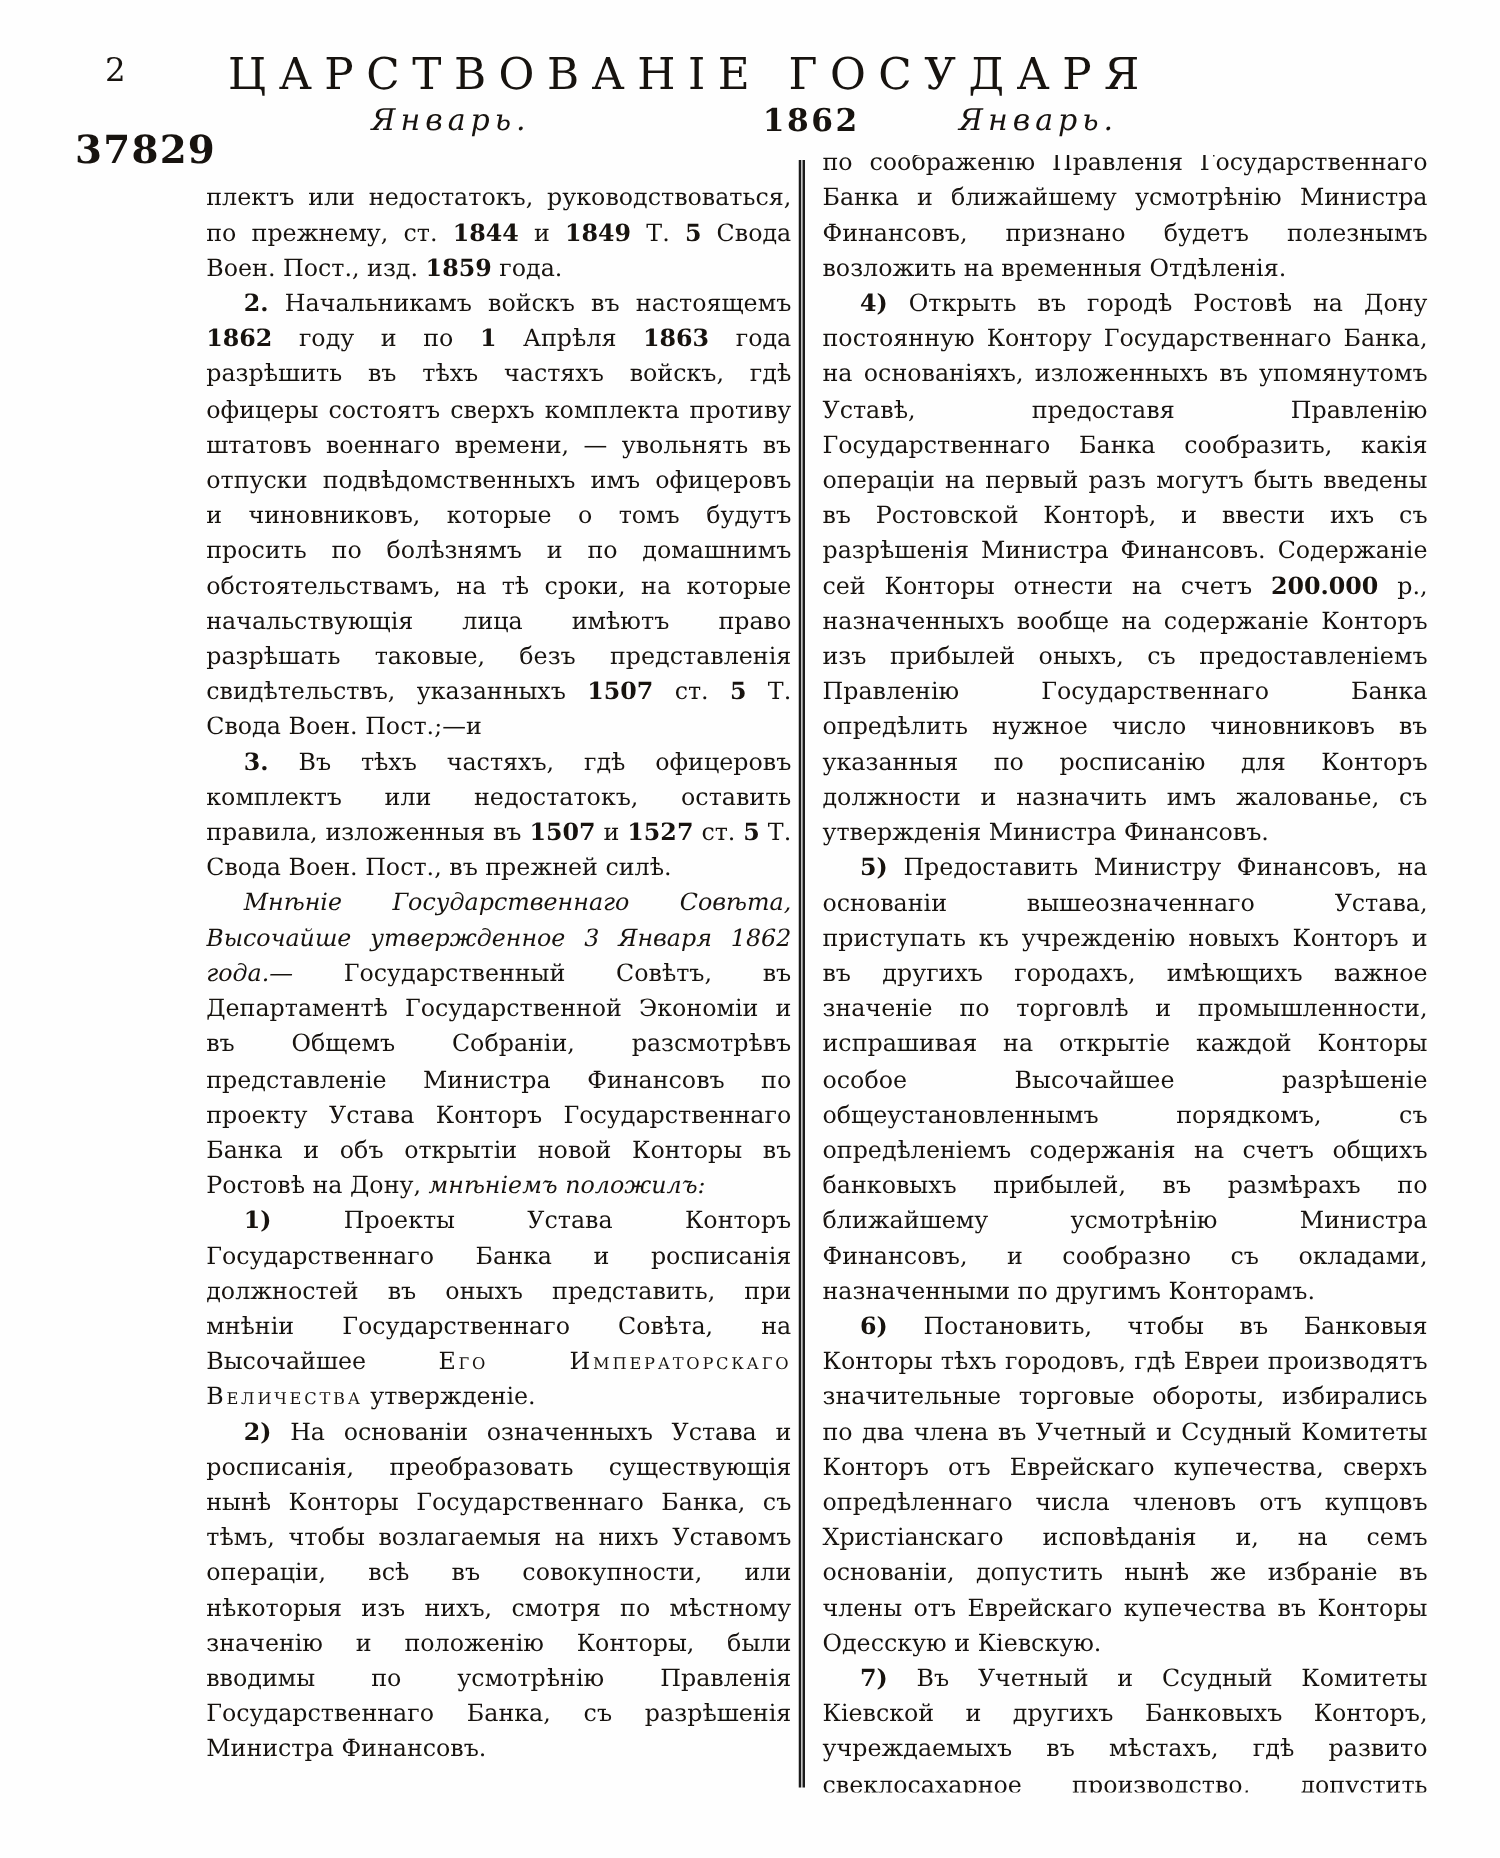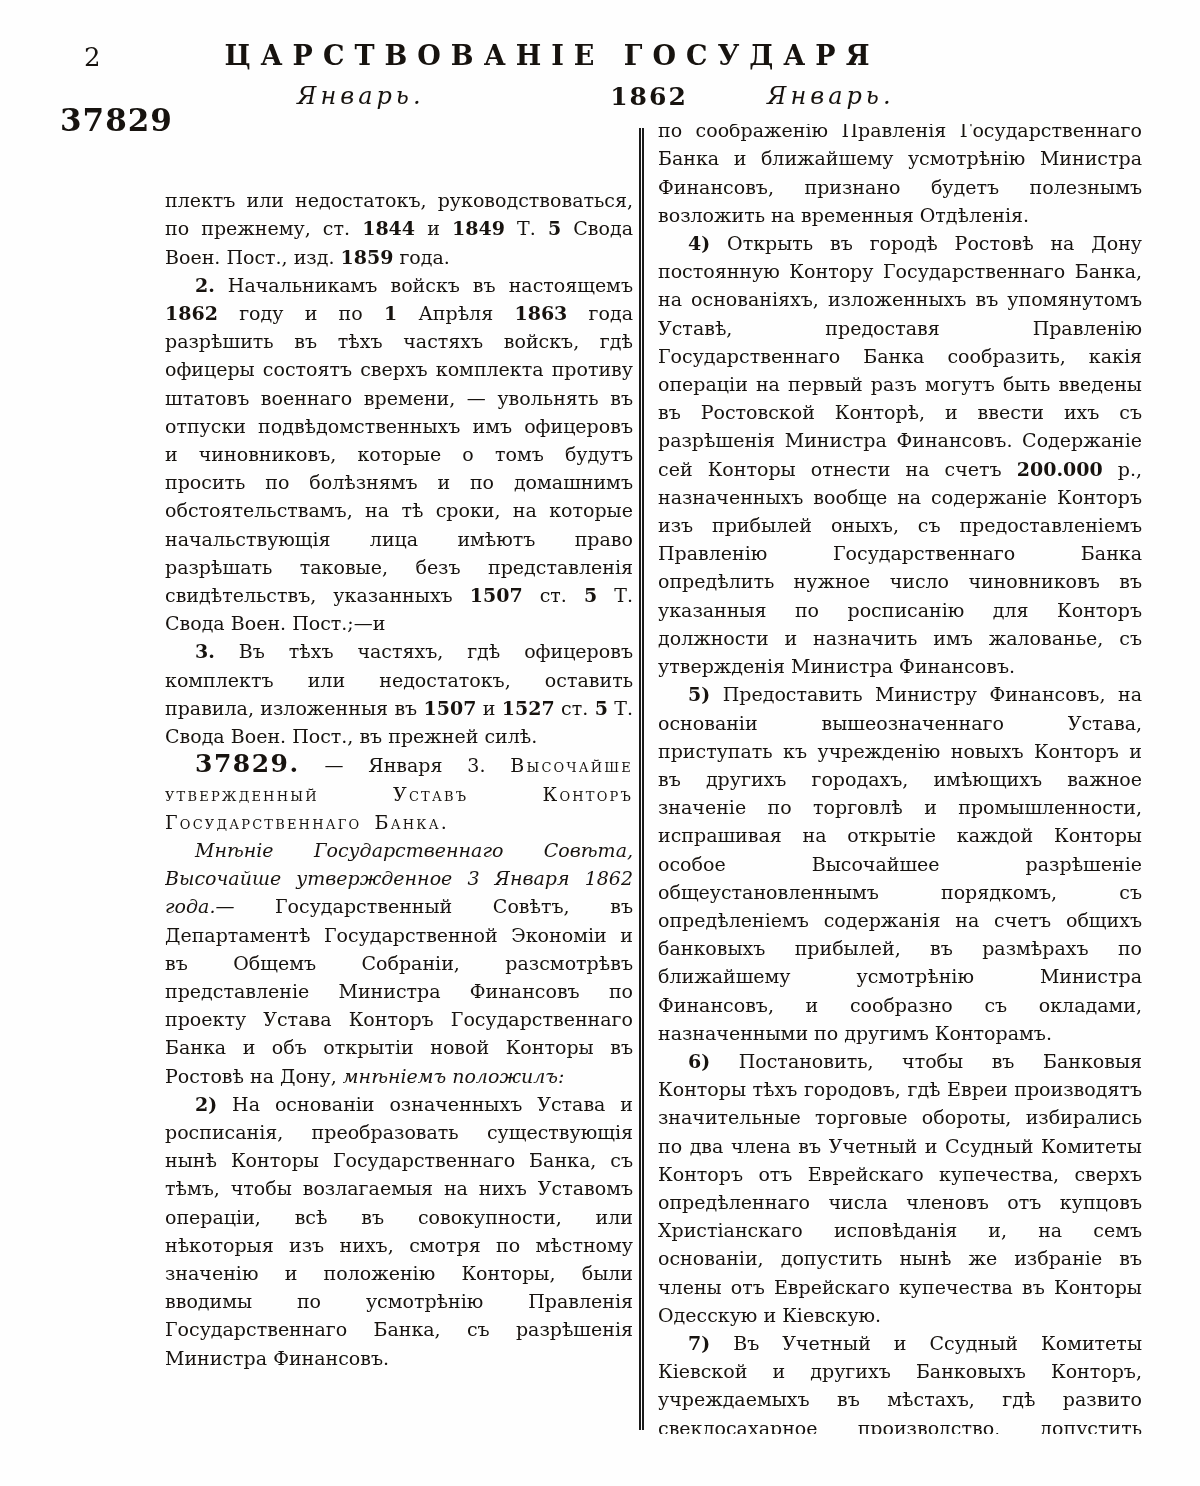--- a/index.html
+++ b/index.html
@@ -13,21 +13,21 @@
     overflow:hidden;
   }
   
   .page-number {
     position:absolute; left:84px; top:42px;
     font-size:26px;
   }
   .running-title {
     position:absolute; left:0; top:40px; width:1104px;
     text-align:center;
-    font-size:27px; font-weight:bold;
+    font-size:35px; font-weight:normal;
     letter-spacing:10px;
     white-space:nowrap;
   }
   .date-row span.month {
     position:absolute; top:82px;
     font-style:italic; font-size:24px; letter-spacing:4px;
     text-align:left;
   }
   .month-left  { left:297px; width:220px; }
   .month-right { left:767px; width:220px; }
@@ -87,22 +87,22 @@
     <span class="month month-right">Январь.</span>
   </div>
 
   <div class="margin-number">37829</div>
 
   <div class="columns">
     <div class="col col-left">
         <p class="para"><span class="seg-plain">плектъ или недостатокъ, руководствоваться, по прежнему, ст. </span><span class="seg-bold">1844</span><span class="seg-plain"> и </span><span class="seg-bold">1849</span><span class="seg-plain"> Т. </span><span class="seg-bold">5</span><span class="seg-plain"> Свода Воен. Пост., изд. </span><span class="seg-bold">1859</span><span class="seg-plain"> года.</span></p>
         <p class="para indent"><span class="seg-bold">2.</span><span class="seg-plain"> Начальникамъ войскъ въ настоящемъ </span><span class="seg-bold">1862</span><span class="seg-plain"> году и по </span><span class="seg-bold">1</span><span class="seg-plain"> Апрѣля </span><span class="seg-bold">1863</span><span class="seg-plain"> года разрѣшить въ тѣхъ частяхъ войскъ, гдѣ офицеры состоятъ сверхъ комплекта противу штатовъ военнаго времени, — увольнять въ отпуски подвѣдомственныхъ имъ офицеровъ и чиновниковъ, которые о томъ будутъ просить по болѣзнямъ и по домашнимъ обстоятельствамъ, на тѣ сроки, на которые начальствующія лица имѣютъ право разрѣшать таковые, безъ представленія свидѣтельствъ, указанныхъ </span><span class="seg-bold">1507</span><span class="seg-plain"> ст. </span><span class="seg-bold">5</span><span class="seg-plain"> Т. Свода Воен. Пост.;—и</span></p>
         <p class="para indent"><span class="seg-bold">3.</span><span class="seg-plain"> Въ тѣхъ частяхъ, гдѣ офицеровъ комплектъ или недостатокъ, оставить правила, изложенныя въ </span><span class="seg-bold">1507</span><span class="seg-plain"> и </span><span class="seg-bold">1527</span><span class="seg-plain"> ст. </span><span class="seg-bold">5</span><span class="seg-plain"> Т. Свода Воен. Пост., въ прежней силѣ.</span></p>
-        <p class="para indent"><span class="seg-bignum">37829.</span><span class="seg-plain"> — Января 3. </span><span class="seg-caps">Высочайше утвержденный Уставъ Конторъ Государственнаго Банка.</span></p>
         <p class="para indent"><span class="seg-italic">Мнѣніе Государственнаго Совѣта, Высочайше утвержденное 3 Января 1862 года.—</span><span class="seg-plain"> Государственный Совѣтъ, въ Департаментѣ Государственной Экономіи и въ Общемъ Собраніи, разсмотрѣвъ представленіе Министра Финансовъ по проекту Устава Конторъ Государственнаго Банка и объ открытіи новой Конторы въ Ростовѣ на Дону, </span><span class="seg-italic">мнѣніемъ положилъ:</span></p>
+        <p class="para indent"><span class="seg-bold">1)</span><span class="seg-plain"> Проекты Устава Конторъ Государственнаго Банка и росписанія должностей въ оныхъ представить, при мнѣніи Государственнаго Совѣта, на Высочайшее </span><span class="seg-caps">Его Императорскаго Величества</span><span class="seg-plain"> утвержденіе.</span></p>
         <p class="para indent"><span class="seg-bold">2)</span><span class="seg-plain"> На основаніи означенныхъ Устава и росписанія, преобразовать существующія нынѣ Конторы Государственнаго Банка, съ тѣмъ, чтобы возлагаемыя на нихъ Уставомъ операціи, всѣ въ совокупности, или нѣкоторыя изъ нихъ, смотря по мѣстному значенію и положенію Конторы, были вводимы по усмотрѣнію Правленія Государственнаго Банка, съ разрѣшенія Министра Финансовъ.</span></p>
       </div>
     <div class="divider"></div>
     <div class="col col-right">
         <p class="para"><span class="seg-plain">симъ же Уставомъ, по тѣмъ операціямъ, какія, по соображенію Правленія Государственнаго Банка и ближайшему усмотрѣнію Министра Финансовъ, признано будетъ полезнымъ возложить на временныя Отдѣленія.</span></p>
         <p class="para indent"><span class="seg-bold">4)</span><span class="seg-plain"> Открыть въ городѣ Ростовѣ на Дону постоянную Контору Государственнаго Банка, на основаніяхъ, изложенныхъ въ упомянутомъ Уставѣ, предоставя Правленію Государственнаго Банка сообразить, какія операціи на первый разъ могутъ быть введены въ Ростовской Конторѣ, и ввести ихъ съ разрѣшенія Министра Финансовъ. Содержаніе сей Конторы отнести на счетъ </span><span class="seg-bold">200.000</span><span class="seg-plain"> р., назначенныхъ вообще на содержаніе Конторъ изъ прибылей оныхъ, съ предоставленіемъ Правленію Государственнаго Банка опредѣлить нужное число чиновниковъ въ указанныя по росписанію для Конторъ должности и назначить имъ жалованье, съ утвержденія Министра Финансовъ.</span></p>
         <p class="para indent"><span class="seg-bold">5)</span><span class="seg-plain"> Предоставить Министру Финансовъ, на основаніи вышеозначеннаго Устава, приступать къ учрежденію новыхъ Конторъ и въ другихъ городахъ, имѣющихъ важное значеніе по торговлѣ и промышленности, испрашивая на открытіе каждой Конторы особое Высочайшее разрѣшеніе общеустановленнымъ порядкомъ, съ опредѣленіемъ содержанія на счетъ общихъ банковыхъ прибылей, въ размѣрахъ по ближайшему усмотрѣнію Министра Финансовъ, и сообразно съ окладами, назначенными по другимъ Конторамъ.</span></p>
         <p class="para indent"><span class="seg-bold">6)</span><span class="seg-plain"> Постановить, чтобы въ Банковыя Конторы тѣхъ городовъ, гдѣ Евреи производятъ значительные торговые обороты, избирались по два члена въ Учетный и Ссудный Комитеты Конторъ отъ Еврейскаго купечества, сверхъ опредѣленнаго числа членовъ отъ купцовъ Христіанскаго исповѣданія и, на семъ основаніи, допустить нынѣ же избраніе въ члены отъ Еврейскаго купечества въ Конторы Одесскую и Кіевскую.</span></p>
         <p class="para indent"><span class="seg-bold">7)</span><span class="seg-plain"> Въ Учетный и Ссудный Комитеты Кіевской и другихъ Банковыхъ Конторъ, учреждаемыхъ въ мѣстахъ, гдѣ развито свеклосахарное производство, допустить избраніе двухъ или</span></p>
       </div>

